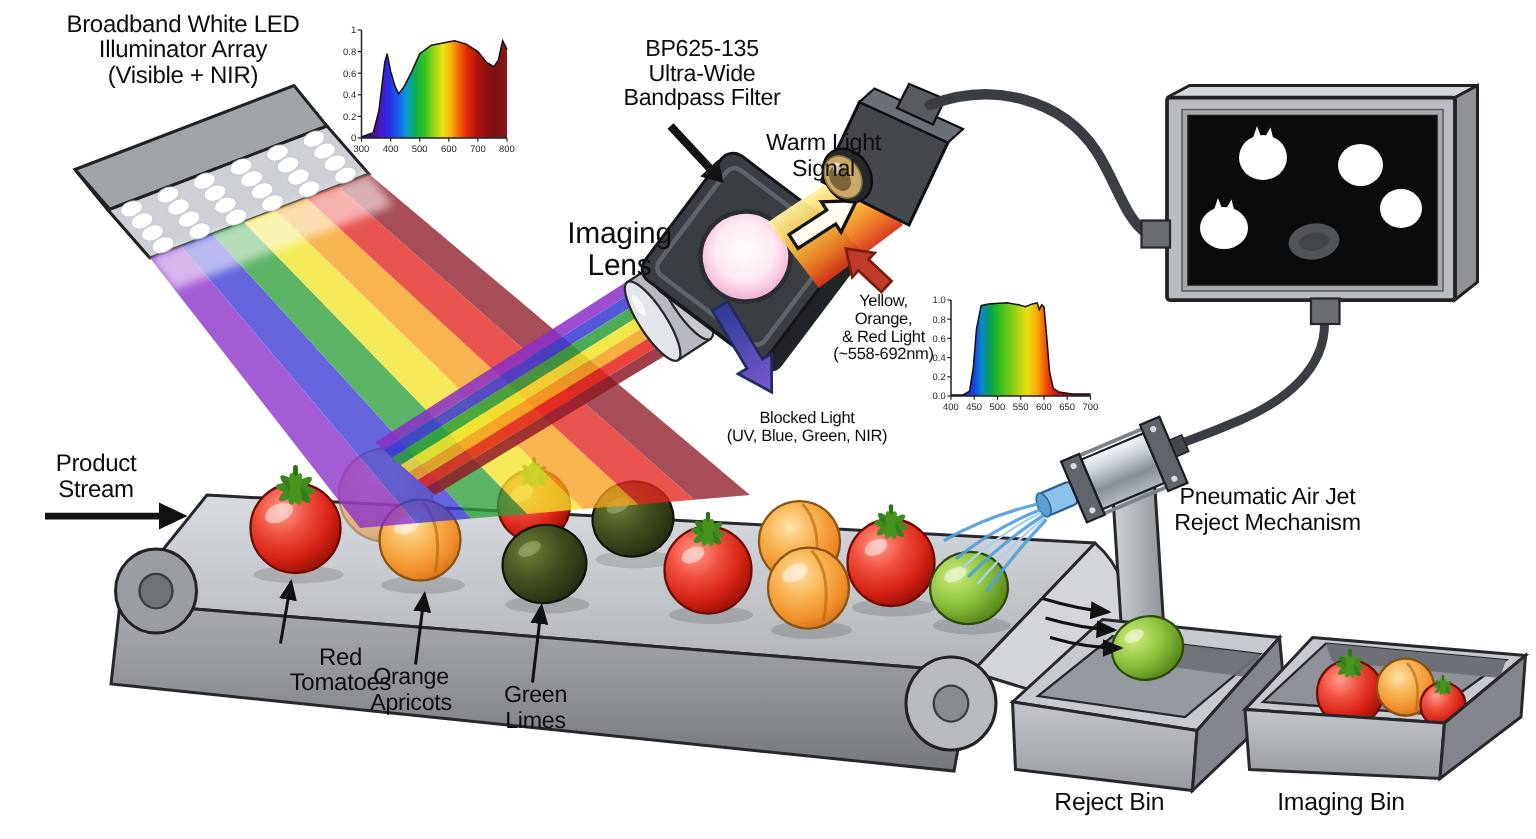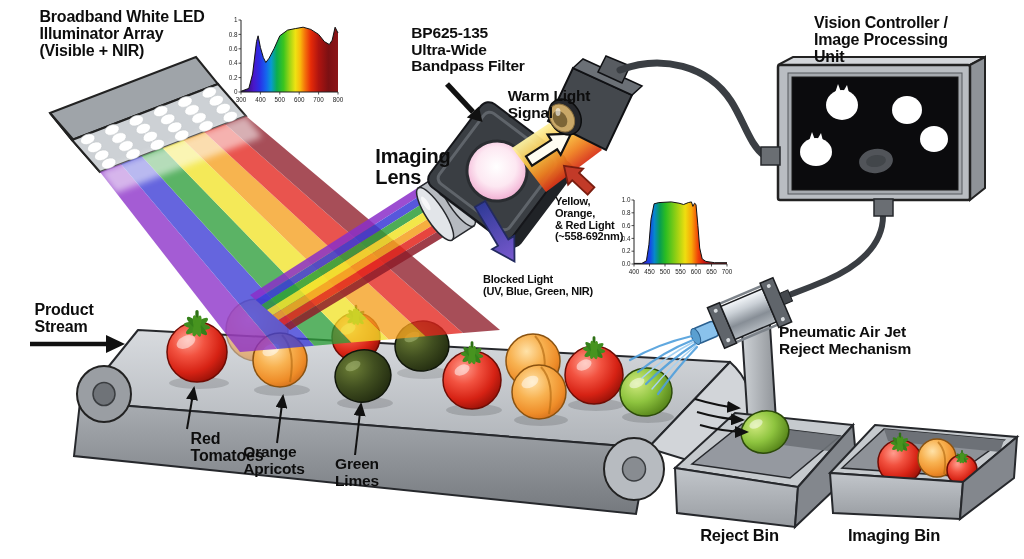--- a/index.html
+++ b/index.html
@@ -1,20 +1,20 @@
 <!DOCTYPE html>
 <html><head>
 <meta charset="utf-8">
 <style>
   html,body{margin:0;padding:0;background:#ffffff;}
   .stage{position:relative;width:1024px;height:559px;background:#ffffff;overflow:hidden;
          font-family:"Liberation Sans", sans-serif;}
   .stage svg{position:absolute;left:0;top:0;}
-  .lbl{position:absolute;transform:translateX(-50%);text-align:left;
-       font-weight:700;color:#0d0d0d;white-space:pre-line;line-height:1.07;
+  .lbl{position:absolute;transform:translateX(-50%);text-align:center;
+       font-weight:400;color:#0d0d0d;white-space:pre-line;line-height:1.07;
        letter-spacing:-0.2px;font-family:"Liberation Sans", sans-serif;}
   svg text{font-family:"Liberation Sans", sans-serif;}
 </style>
 </head>
 <body>
 
 <div class="stage">
 <svg width="1024" height="559" viewBox="0 0 1024 559">
   <defs>
     <radialGradient id="gTom" cx="35%" cy="30%" r="78%">
@@ -464,22 +464,20 @@
         <text x="630.5" y="202.2" font-size="6.3" text-anchor="end" fill="#222">1.0</text>
       </g>
 </svg>
 
 <div class="lbl" style="left:122px;top:8px;font-size:16px;">Broadband White LED
 Illuminator Array
 (Visible + NIR)</div>
 <div class="lbl" style="left:468px;top:25px;font-size:15.5px;">BP625-135
 Ultra-Wide
 Bandpass Filter</div>
-<div class="lbl" style="left:884px;top:14px;font-size:16px;">Vision Controller /
-Image Processing Unit</div>
 <div class="lbl" style="left:549px;top:88px;font-size:15.5px;">Warm Light
 Signal</div>
 <div class="lbl" style="left:413px;top:146px;font-size:20px;">Imaging
 Lens</div>
 <div class="lbl" style="left:589px;top:196px;font-size:11px;">Yellow,
 Orange,
 &amp; Red Light
 (~558-692nm)</div>
 <div class="lbl" style="left:538px;top:274px;font-size:11px;">Blocked Light
 (UV, Blue, Green, NIR)</div>

